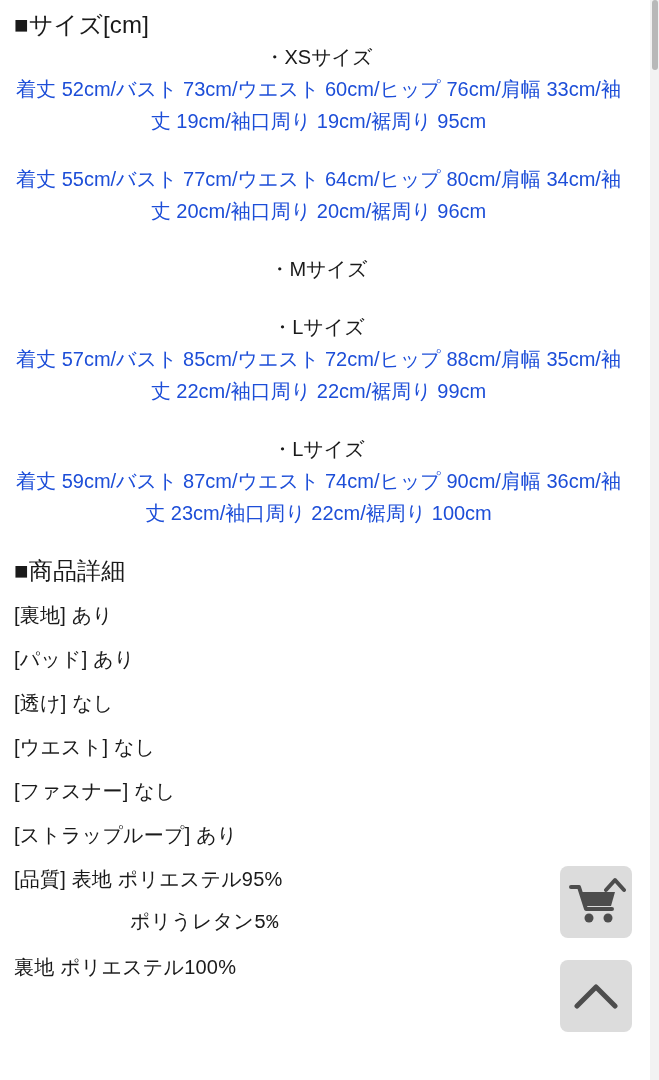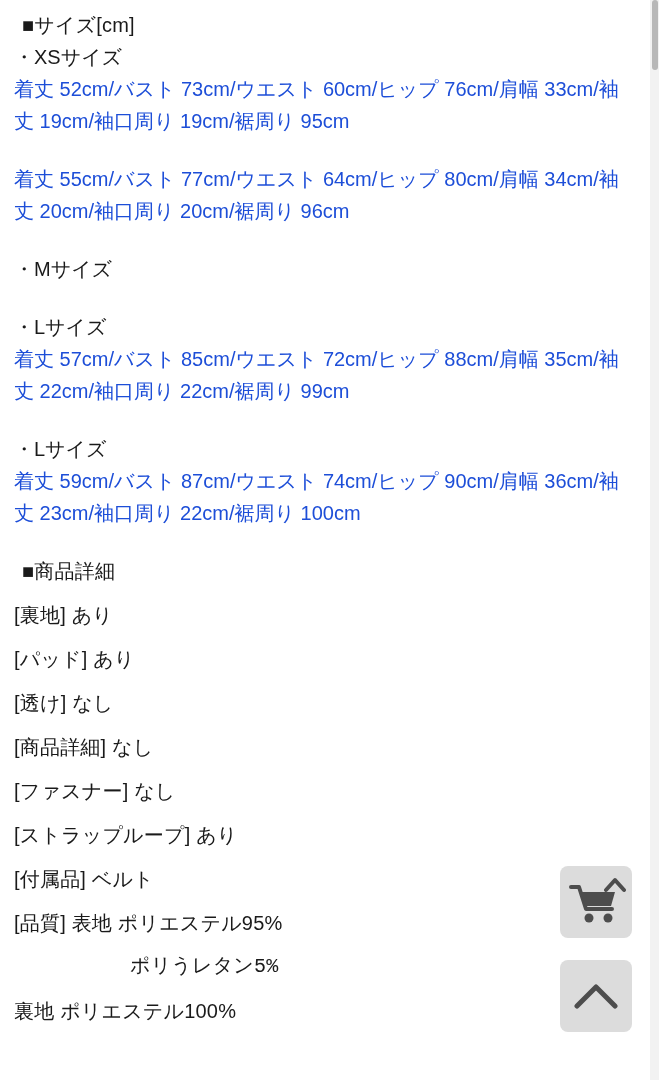--- a/index.html
+++ b/index.html
@@ -19,36 +19,36 @@
     overflow: hidden;
   }
   .content {
     position: absolute;
     left: 0;
     top: 0;
     width: 641px;
     padding: 9px 18px 0 14px;
   }
   .section-heading {
-    font-size: 20px;
+    font-size: 24px;
     line-height: 32px;
     color: #1a1a1a;
     letter-spacing: 0.2px;
     white-space: pre;
-    margin-left: 8px;
   }
   .line {
     font-size: 20px;
     line-height: 32px;
     color: #1a1a1a;
     letter-spacing: 0.2px;
     white-space: pre-wrap;
   }
   .size-block {
     margin-bottom: 26px;
+    text-align: center;
   }
   .size-block .label {
     font-size: 20px;
     line-height: 32px;
     color: #1a1a1a;
   }
   .size-block .measures {
     font-size: 20px;
     line-height: 32px;
     color: #1d4ed8;
@@ -138,24 +138,23 @@
         <div class="label">・Lサイズ</div>
         <div class="measures">着丈 59cm/バスト 87cm/ウエスト 74cm/ヒップ 90cm/肩幅 36cm/袖丈 23cm/袖口周り 22cm/裾周り 100cm</div>
       </div>
     </div>
 
     <div class="detail-list">
       <div class="section-heading">■商品詳細</div>
       <div class="line">[裏地] あり</div>
       <div class="line">[パッド] あり</div>
       <div class="line">[透け] なし</div>
-      <div class="line">[商品詳細] なし</div>
+      <div class="line">[ウエスト] なし</div>
       <div class="line">[ファスナー] なし</div>
       <div class="line">[ストラップループ] あり</div>
-      <div class="line">[付属品] ベルト</div>
       <div class="line">[品質] 表地 ポリエステル95%</div>
       <div class="line quality-indent">ポリうレタン5%</div>
       <div class="line">裏地 ポリエステル100%</div>
     </div>
 
   </div>
 
   <div class="scrollbar-track">
     <div class="scrollbar-thumb"></div>
   </div>

